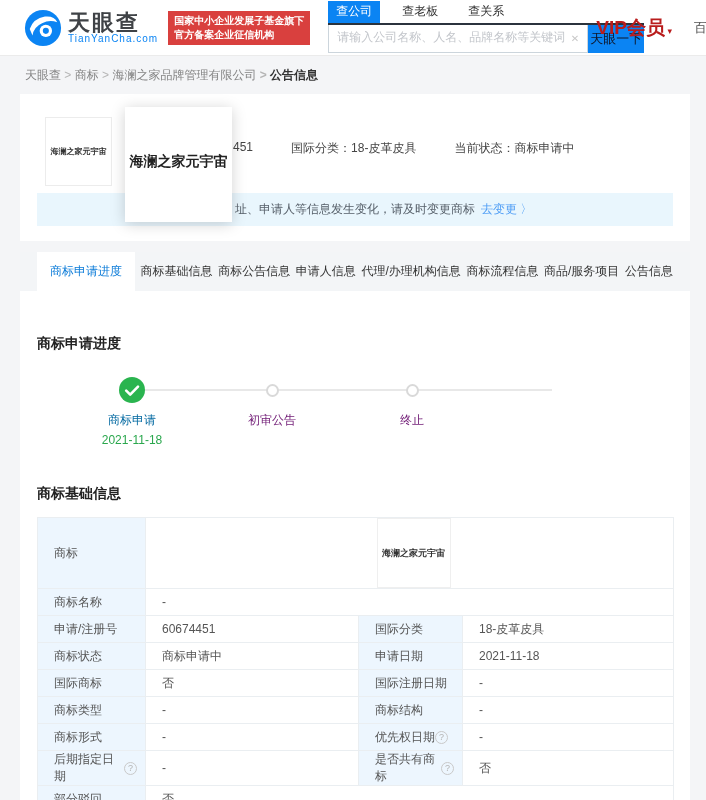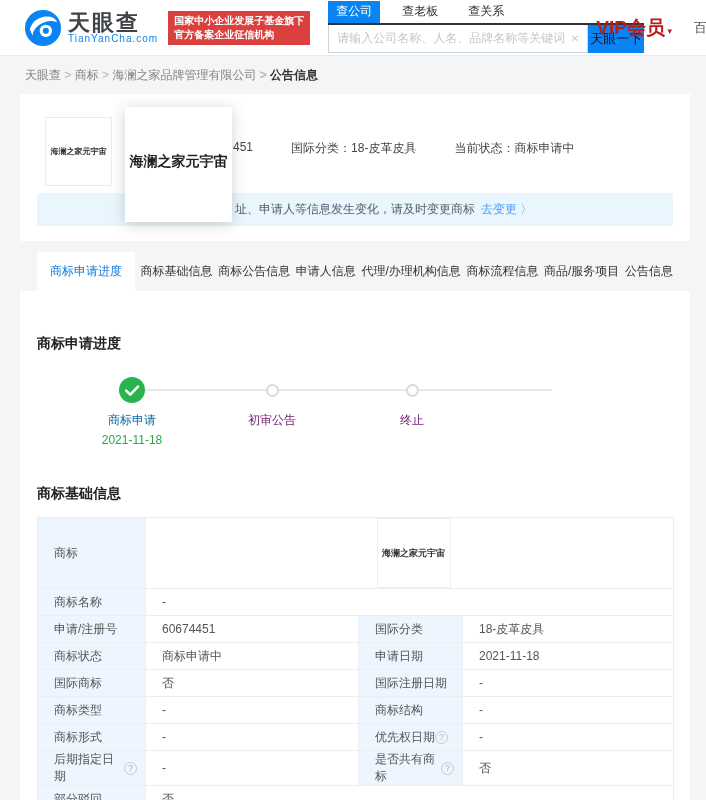--- a/index.html
+++ b/index.html
@@ -18,21 +18,21 @@
     line-height:14px; padding:3px 6px; font-weight:bold; white-space:nowrap; }
   .search-wrap { margin-left:18px; width:316px; }
   .search-tabs { display:flex; align-items:flex-end; gap:14px;
     border-bottom:2px solid #2b333d; height:22px; }
   .s-tab { font-size:12px; color:#333; padding:2px 8px 3px; cursor:pointer; }
   .s-tab.active { background:#0b84f3; color:#fff; }
   .search-row { display:flex; height:28px; }
   .search-box { flex:1; border:1px solid #ccd5dc; border-top:none; background:#fff;
     display:flex; align-items:center; padding:0 6px 0 8px; }
   .search-box input { border:none; outline:none; flex:1; font-size:12px; color:#a16207;
-    font-family:Liberation Serif, serif; }
+    font-family:Liberation Mono, monospace; }
   .search-box input::placeholder { color:#c3c6cb; }
   .clear-x { color:#c8c8c8; font-size:10px; padding:0 2px; cursor:pointer; }
   .clear-x::after { content:"✕"; }
   .search-btn { width:56px; background:#0b84f3; color:#0f172a; font-size:13px; border:none;
     cursor:pointer; font-family:"Liberation Sans","DejaVu Sans",sans-serif; }
   .nav-right { position:absolute; right:-14px; top:0; height:56px; display:flex;
     align-items:center; gap:22px; }
   .vip { color:#b91c1c; font-size:19px; font-weight:bold; cursor:pointer; }
   .vip::after { content:" ▾"; font-size:9px; font-style:normal; }
   .nav-plain { font-size:13px; color:#555; cursor:pointer; }

